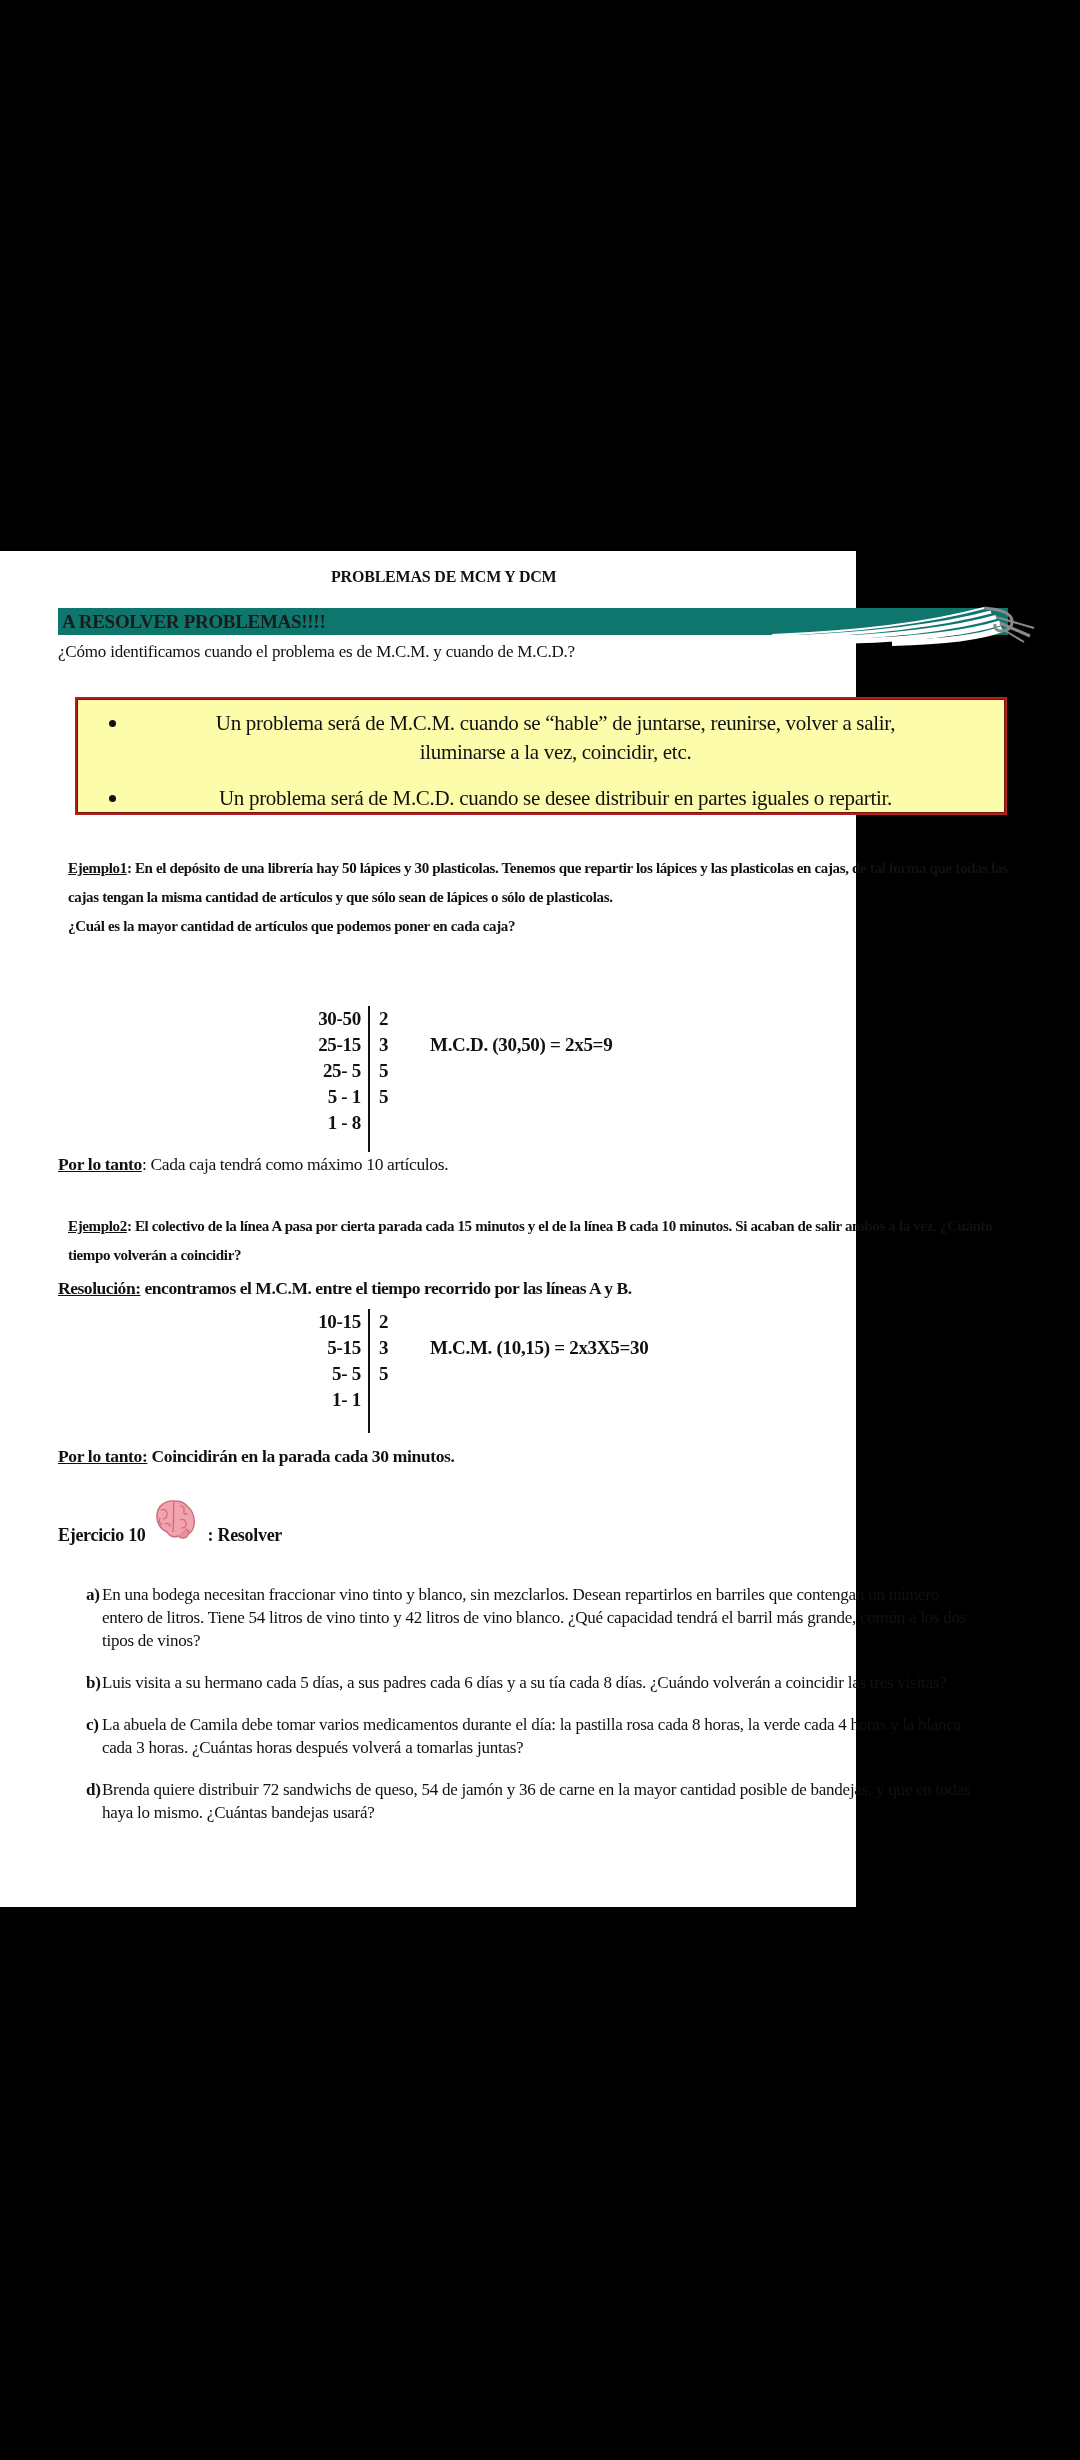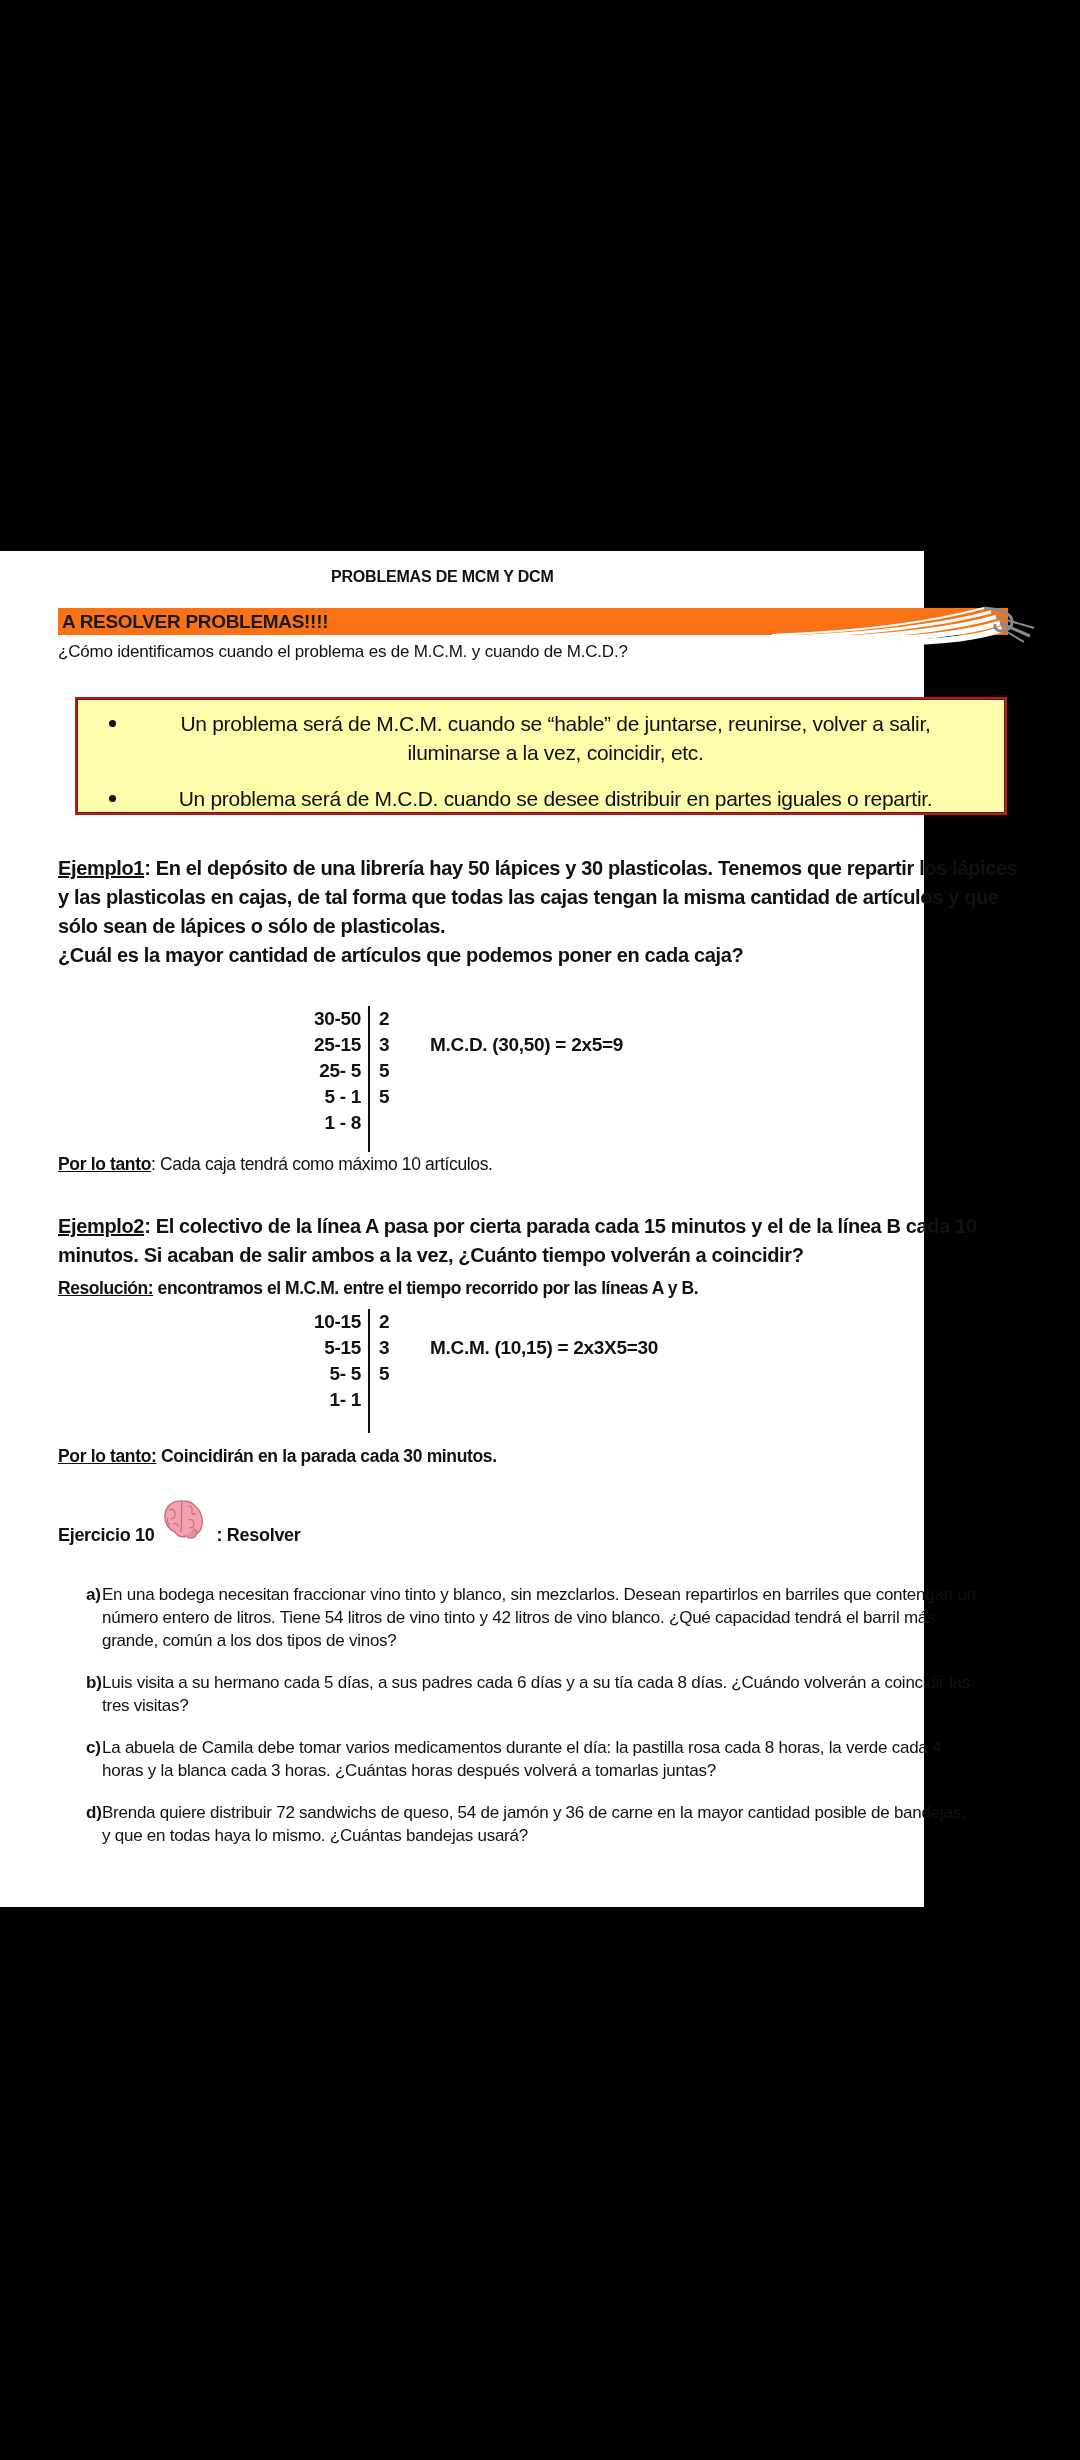--- a/index.html
+++ b/index.html
@@ -1,38 +1,38 @@
 <!DOCTYPE html>
 <html><head>
 <meta charset="utf-8">
 <style>
   html,body{margin:0;padding:0;background:#000;}
   .screen{position:relative;width:1080px;height:2460px;background:#000;overflow:hidden;
           font-family:"Liberation Sans",sans-serif;color:#111;}
-  .page{position:absolute;left:0;top:551px;width:924px;height:1356px;background:#fff;}
+  .page{position:absolute;left:0;top:551px;width:856px;height:1356px;background:#fff;font-family:Liberation Serif, serif;}
 
   .doc-title{position:absolute;left:331px;top:17px;font-size:16px;font-weight:bold;
              letter-spacing:-0.2px;white-space:nowrap;}
 
-  .banner{position:absolute;left:58px;top:57px;width:950px;height:27px;background:#f97316;}
+  .banner{position:absolute;left:58px;top:57px;width:950px;height:27px;background:#0f766e;}
   .banner-label{position:absolute;left:4px;top:3px;font-size:19px;font-weight:bold;
                 letter-spacing:-0.3px;white-space:nowrap;color:#1a1a1a;}
   .swoosh{position:absolute;right:-34px;top:-6px;pointer-events:none;}
 
   .intro-q{position:absolute;left:58px;top:91px;font-size:17px;letter-spacing:-0.2px;white-space:nowrap;}
 
   .rule-box{position:absolute;left:75px;top:146px;width:932px;height:118px;box-sizing:border-box;
             background:#fcfcab;border:2px solid #b91c1c;box-shadow:inset 0 0 0 1px #6b1517;}
   .rule-list{margin:0;padding:10px 18px 0 18px;}
   .rule-item{display:flex;margin-bottom:17px;}
   .rule-bullet{width:7px;height:7px;border-radius:50%;background:#111;margin:11px 8px 0 14px;flex:none;}
   .rule-text{flex:1;text-align:center;font-size:21px;line-height:29px;letter-spacing:-0.3px;
              white-space:pre-line;}
 
-  .para{position:absolute;left:58px;width:966px;font-size:20px;font-weight:bold;
+  .para{position:absolute;left:68px;width:966px;font-size:15px;font-weight:bold;
         line-height:29px;letter-spacing:-0.35px;white-space:pre-line;}
   .para-ej1{top:303px;}
   .para-ej2{top:661px;}
   .u{text-decoration:underline;}
 
   .res-line{position:absolute;left:58px;font-size:17.5px;font-weight:bold;
             letter-spacing:-0.45px;white-space:nowrap;}
   .res1{top:430px;}
   .res2{top:727px;}
 

